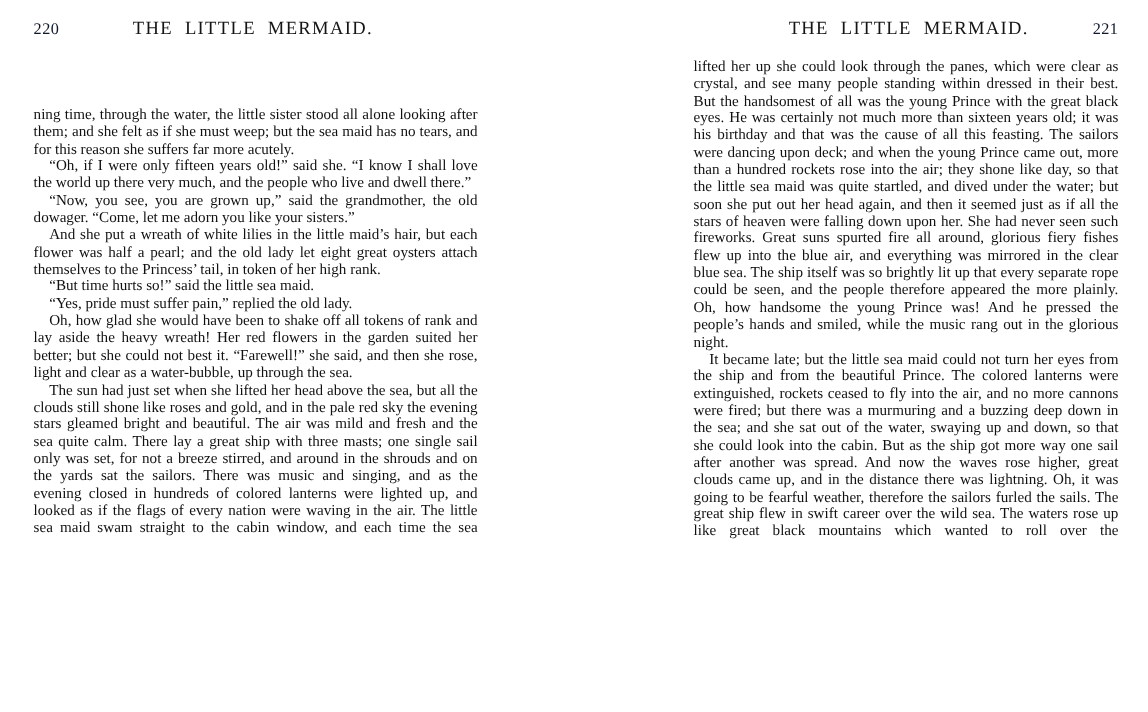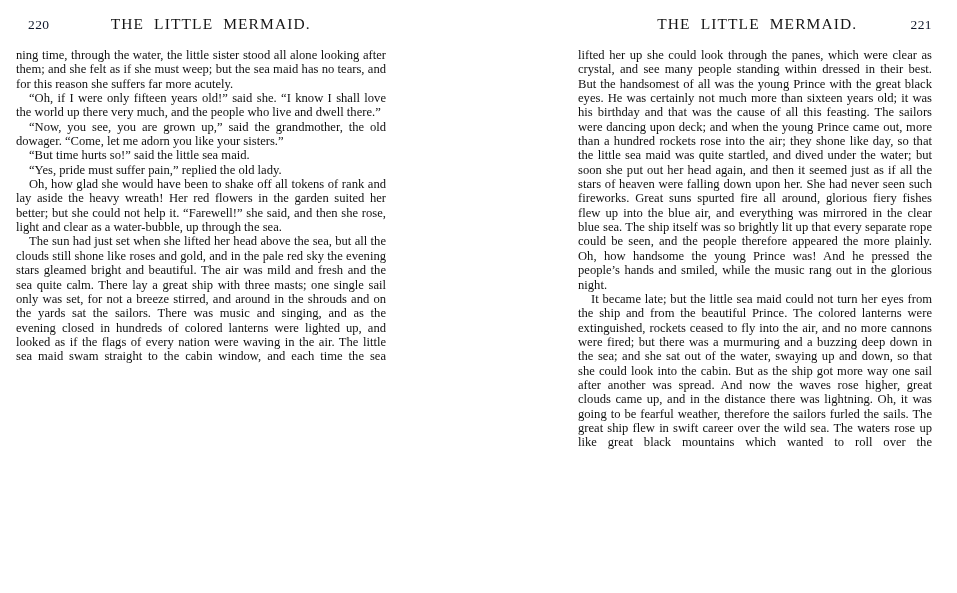--- a/index.html
+++ b/index.html
@@ -57,21 +57,21 @@
   .col {
     position: absolute;
     top: 48px;
     text-align: justify;
     text-justify: inter-word;
     font-size: 12.6px;
     line-height: 14.35px;
     color: #101010;
     hyphens: none;
   }
-  .col.left  { left: 16px;  width: 370px; }
+  .col.left  { left: 28px;  width: 370px; margin-top: 40px; }
   .col.right { left: 578px; width: 354px; }
 
   .col p {
     margin: 0;
     text-indent: 13px;
     text-align: justify;
   }
   .col p.noindent { text-indent: 0; }
   
   .col p.full-justify {
@@ -85,23 +85,24 @@
 
   <div class="runhead left">
     <span class="folio">220</span>
     <span class="runtitle">THE LITTLE MERMAID.</span>
   </div>
 
   <div class="col left">
       <p class="noindent">ning time, through the water, the little sister stood all alone looking after them; and she felt as if she must weep; but the sea maid has no tears, and for this reason she suffers far more acutely.</p>
       <p>“Oh, if I were only fifteen years old!” said she. “I know I shall love the world up there very much, and the people who live and dwell there.”</p>
       <p>“Now, you see, you are grown up,” said the grandmother, the old dowager. “Come, let me adorn you like your sisters.”</p>
+      <p>And she put a wreath of white lilies in the little maid’s hair, but each flower was half a pearl; and the old lady let eight great oysters attach themselves to the Princess’ tail, in token of her high rank.</p>
       <p>“But time hurts so!” said the little sea maid.</p>
       <p>“Yes, pride must suffer pain,” replied the old lady.</p>
-      <p>Oh, how glad she would have been to shake off all tokens of rank and lay aside the heavy wreath! Her red flowers in the garden suited her better; but she could not help it. “Farewell!” she said, and then she rose, light and clear as a water-bubble, up through the sea.</p>
+      <p>Oh, how glad she would have been to shake off all tokens of rank and lay aside the heavy wreath! Her red flowers in the garden suited her better; but she could not best it. “Farewell!” she said, and then she rose, light and clear as a water-bubble, up through the sea.</p>
       <p class="full-justify">The sun had just set when she lifted her head above the sea, but all the clouds still shone like roses and gold, and in the pale red sky the evening stars gleamed bright and beautiful. The air was mild and fresh and the sea quite calm. There lay a great ship with three masts; one single sail only was set, for not a breeze stirred, and around in the shrouds and on the yards sat the sailors. There was music and singing, and as the evening closed in hundreds of colored lanterns were lighted up, and looked as if the flags of every nation were waving in the air. The little sea maid swam straight to the cabin window, and each time the sea</p>
     </div>
 
   <div class="runhead right">
     <span class="runtitle">THE LITTLE MERMAID.</span>
     <span class="folio">221</span>
   </div>
 
   <div class="col right">
       <p class="noindent">lifted her up she could look through the panes, which were clear as crystal, and see many people standing within dressed in their best. But the handsomest of all was the young Prince with the great black eyes. He was certainly not much more than sixteen years old; it was his birthday and that was the cause of all this feasting. The sailors were dancing upon deck; and when the young Prince came out, more than a hundred rockets rose into the air; they shone like day, so that the little sea maid was quite startled, and dived under the water; but soon she put out her head again, and then it seemed just as if all the stars of heaven were falling down upon her. She had never seen such fireworks. Great suns spurted fire all around, glorious fiery fishes flew up into the blue air, and everything was mirrored in the clear blue sea. The ship itself was so brightly lit up that every separate rope could be seen, and the people therefore appeared the more plainly. Oh, how handsome the young Prince was! And he pressed the people’s hands and smiled, while the music rang out in the glorious night.</p>

